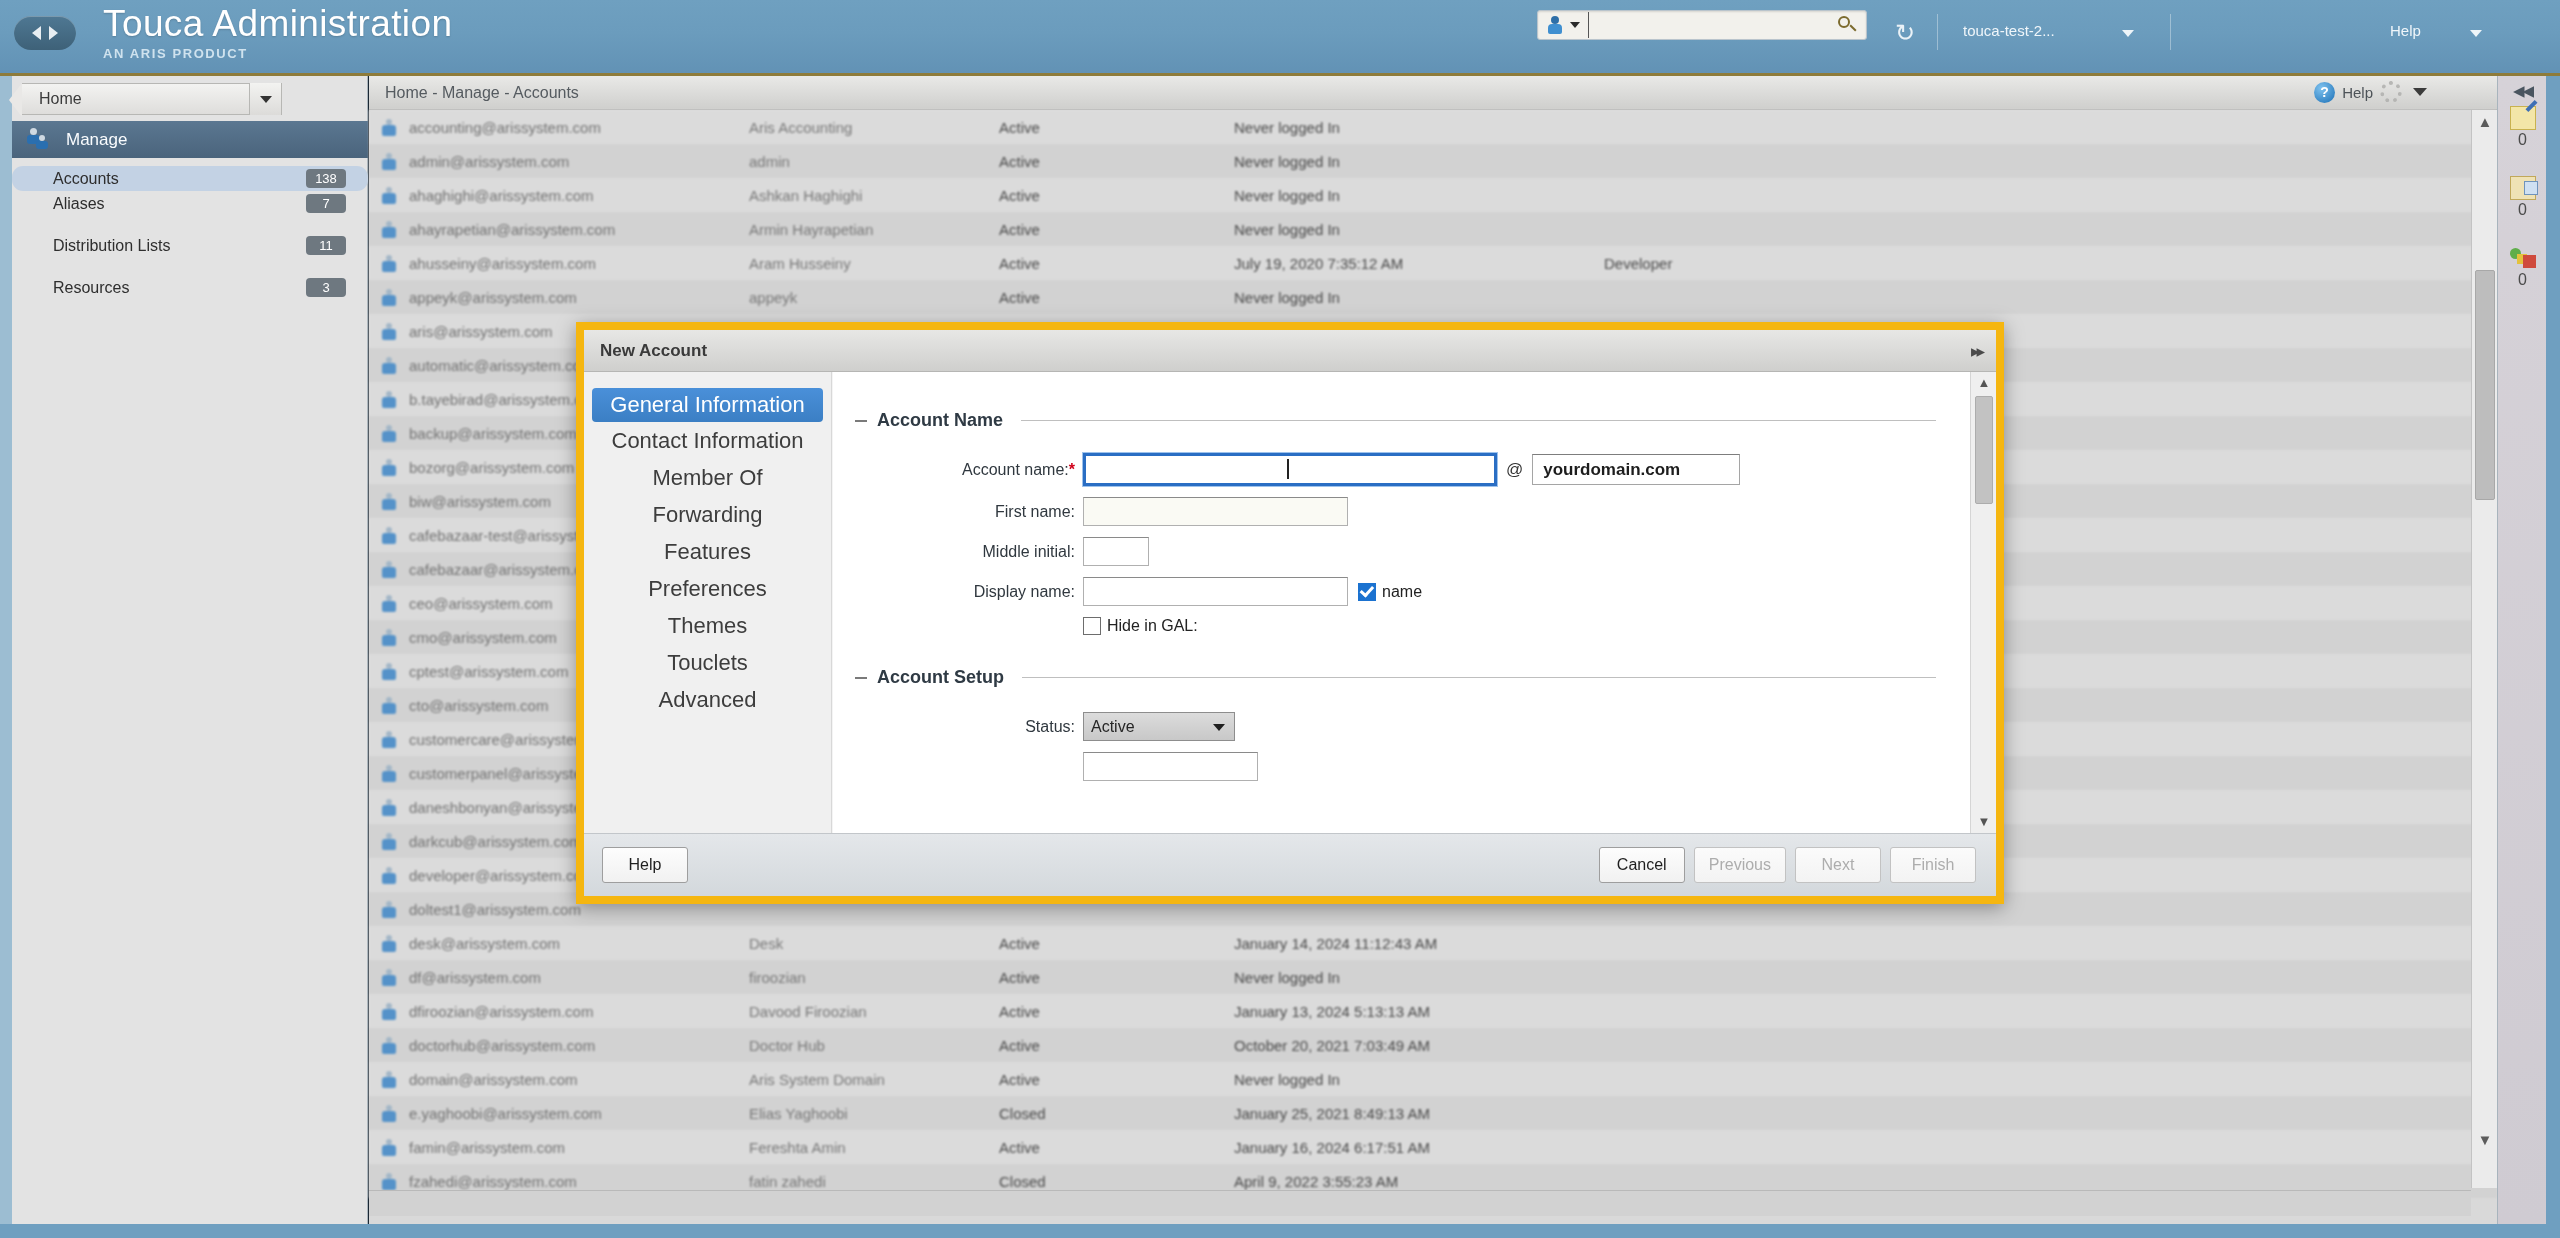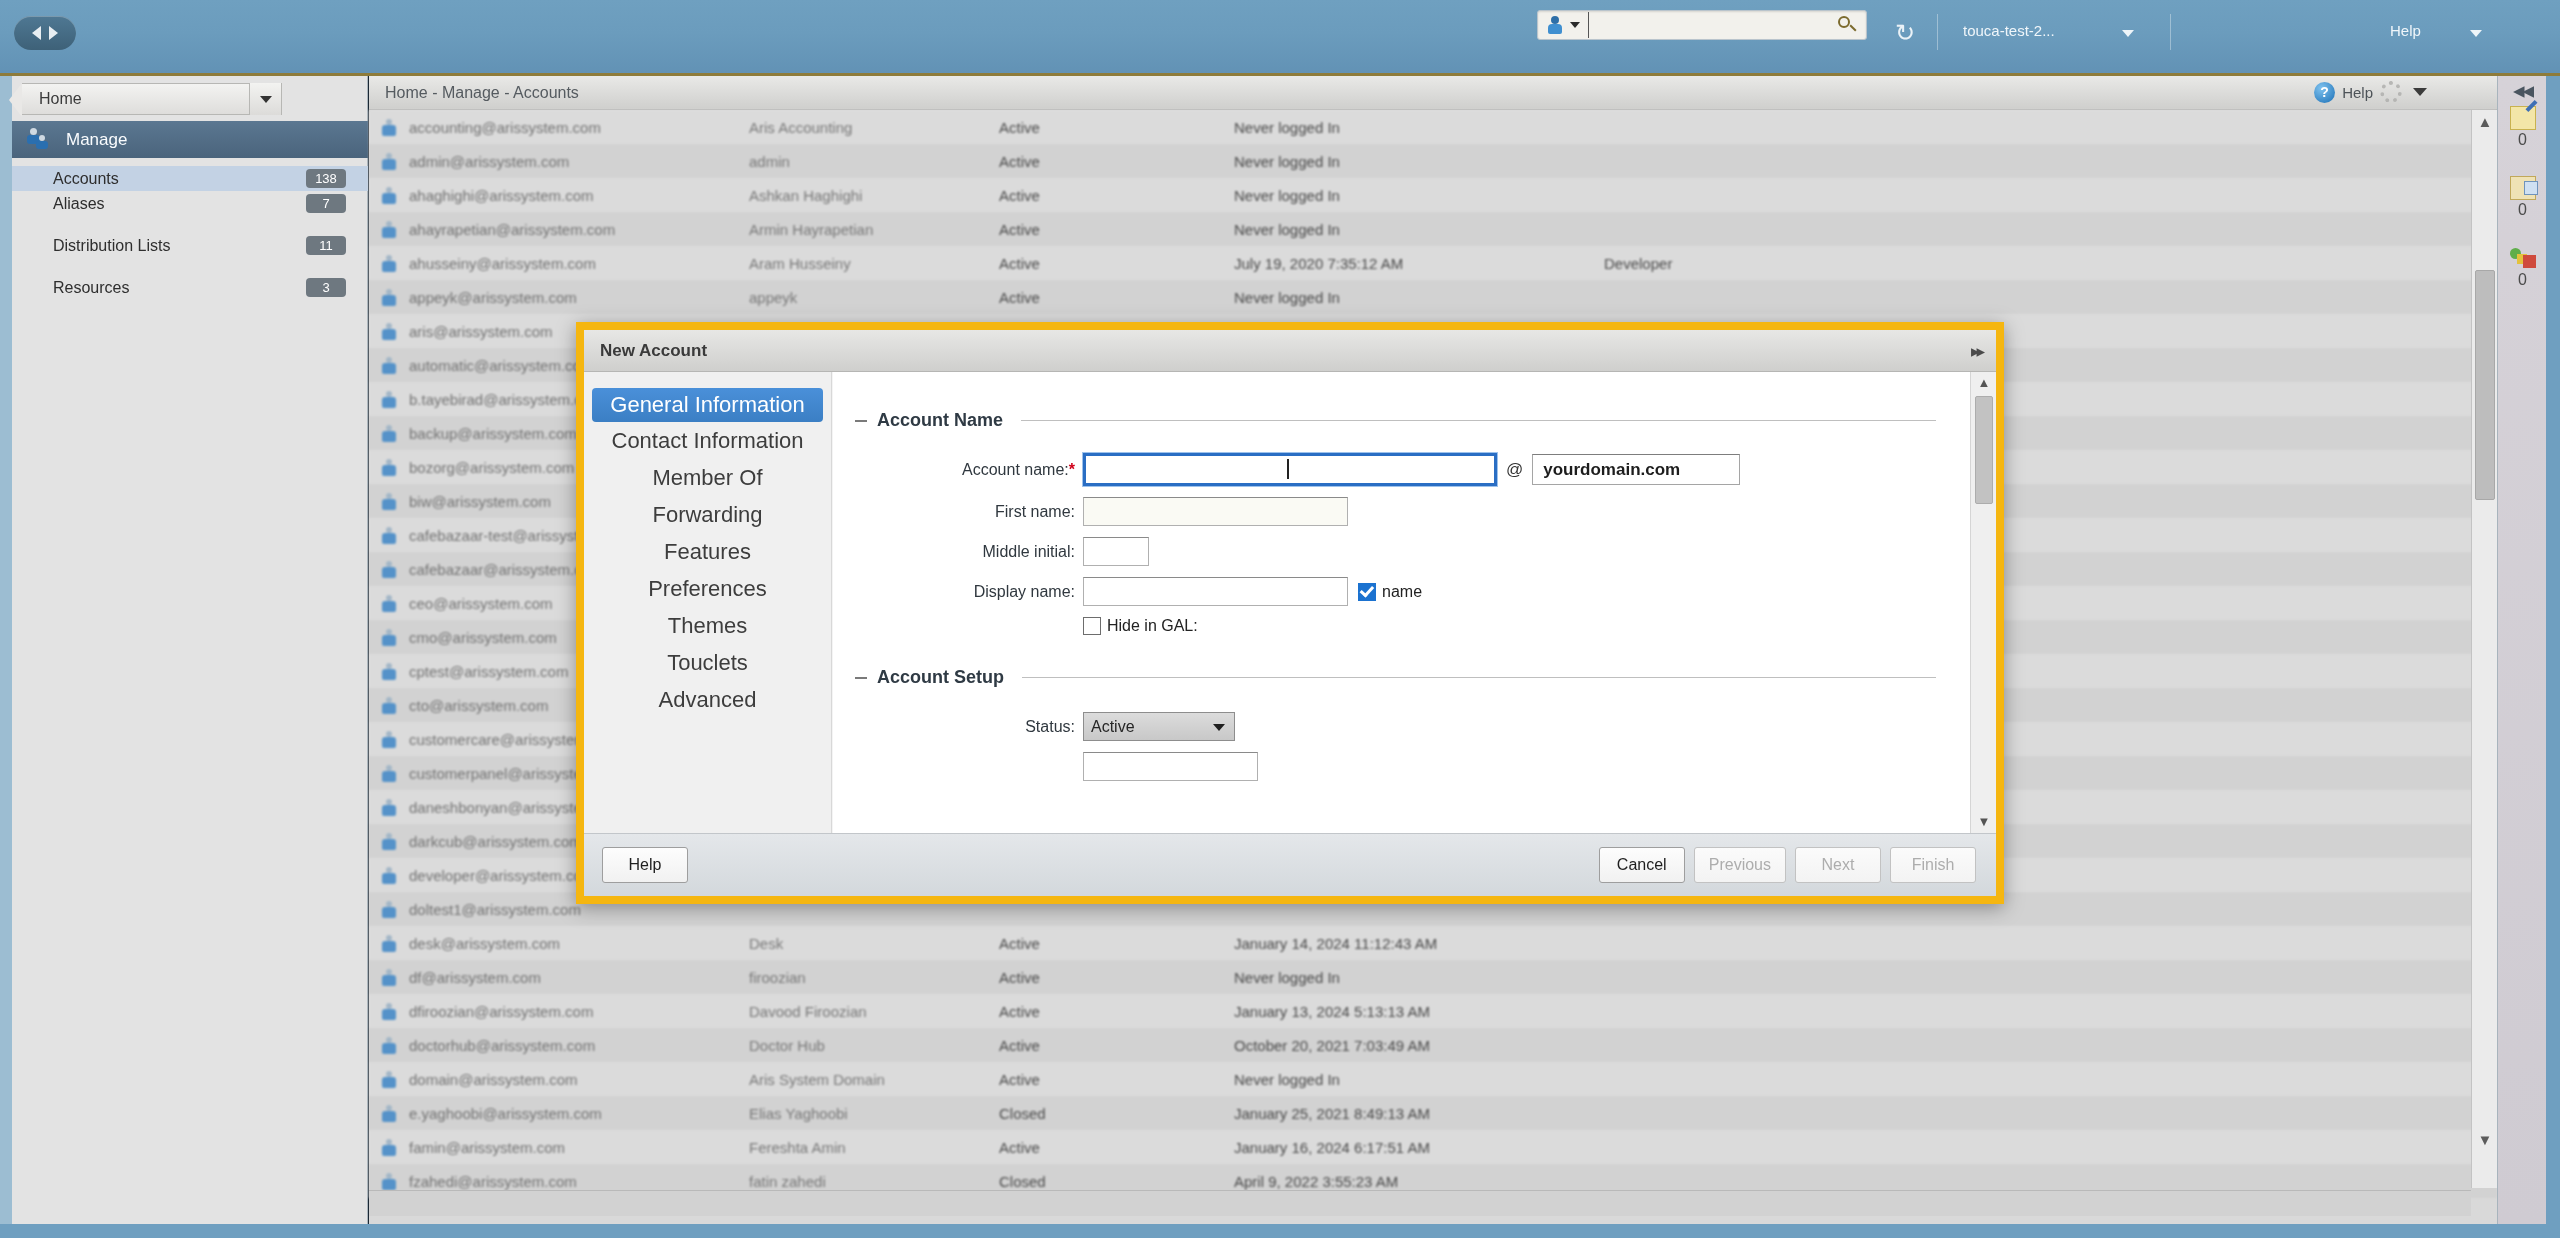--- a/index.html
+++ b/index.html
@@ -121,21 +121,21 @@
   .mg-icon .p1h { position:absolute; left:6px; top:0; width:7px; height:7px; border-radius:50%; background:#cfd9e2; }
   .mg-icon .p1b { position:absolute; left:3px; top:7px; width:13px; height:9px; border-radius:3px; background:#2a6fb0; }
   .mg-icon .p2h { position:absolute; left:15px; top:7px; width:6px; height:6px; border-radius:50%; background:#cfd9e2; }
   .mg-icon .p2b { position:absolute; left:12px; top:13px; width:12px; height:8px; border-radius:3px; background:#2a6fb0; }
   .sb-manage-label { font-size: 17px; color: #fafcfe; margin-left: 12px; }
 
   .sb-item {
     position: absolute; left: 12px; width: 356px; height: 25px;
     display: flex; align-items: center; font-size: 16px; color: #2e2e2e;
   }
-  .sb-item.active { background: #c3d2e4; }
+  .sb-item.active { background: #c3d2e4; border-radius: 11px; }
   .sb-item .lbl { margin-left: 41px; }
   .sb-badge {
     position: absolute; right: 22px; top: 3px; min-width: 40px; height: 19px;
     background: #6e7880; border-radius: 4px; color: #fff; font-size: 13px;
     display: flex; align-items: center; justify-content: center; padding: 0 7px;
   }
 
   
   .content {
     position: absolute; left: 369px; top: 76px; width: 2128px; height: 1148px;
@@ -352,20 +352,24 @@
 </head>
 <body>
 
 <div id="app">
 
   <div class="topbar">
     <div class="nav-arrows">
       <span class="tri tri-l"></span>
       <span class="tri tri-r"></span>
     </div>
+    <div class="brand">
+      <div class="brand-title">Touca Administration</div>
+      <div class="brand-sub">AN ARIS PRODUCT</div>
+    </div>
 
     <div class="searchwrap">
       <div class="searchbox">
         <span class="search-acct-icon">
           <i class="head"></i>
             <i class="body"></i>
         </span>
         <span class="search-caret"></span>
         <input class="search-input" type="text" value="" style="">
         <span class="search-mag">

